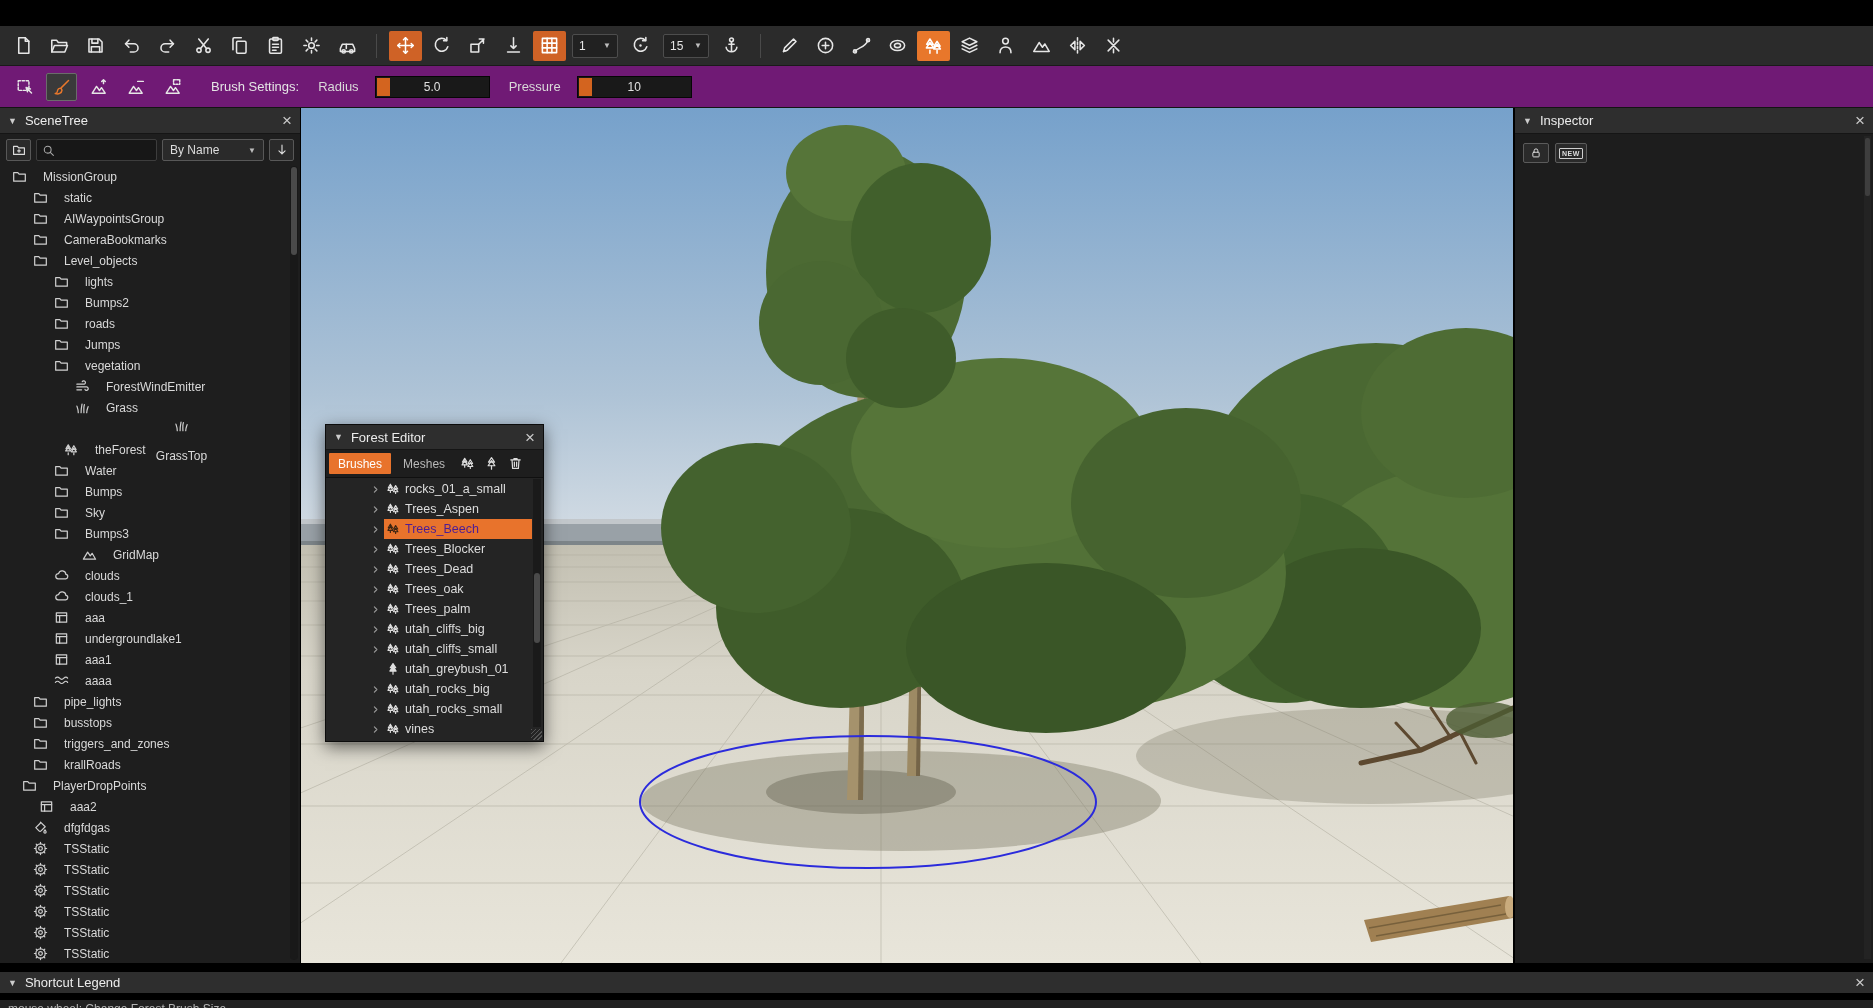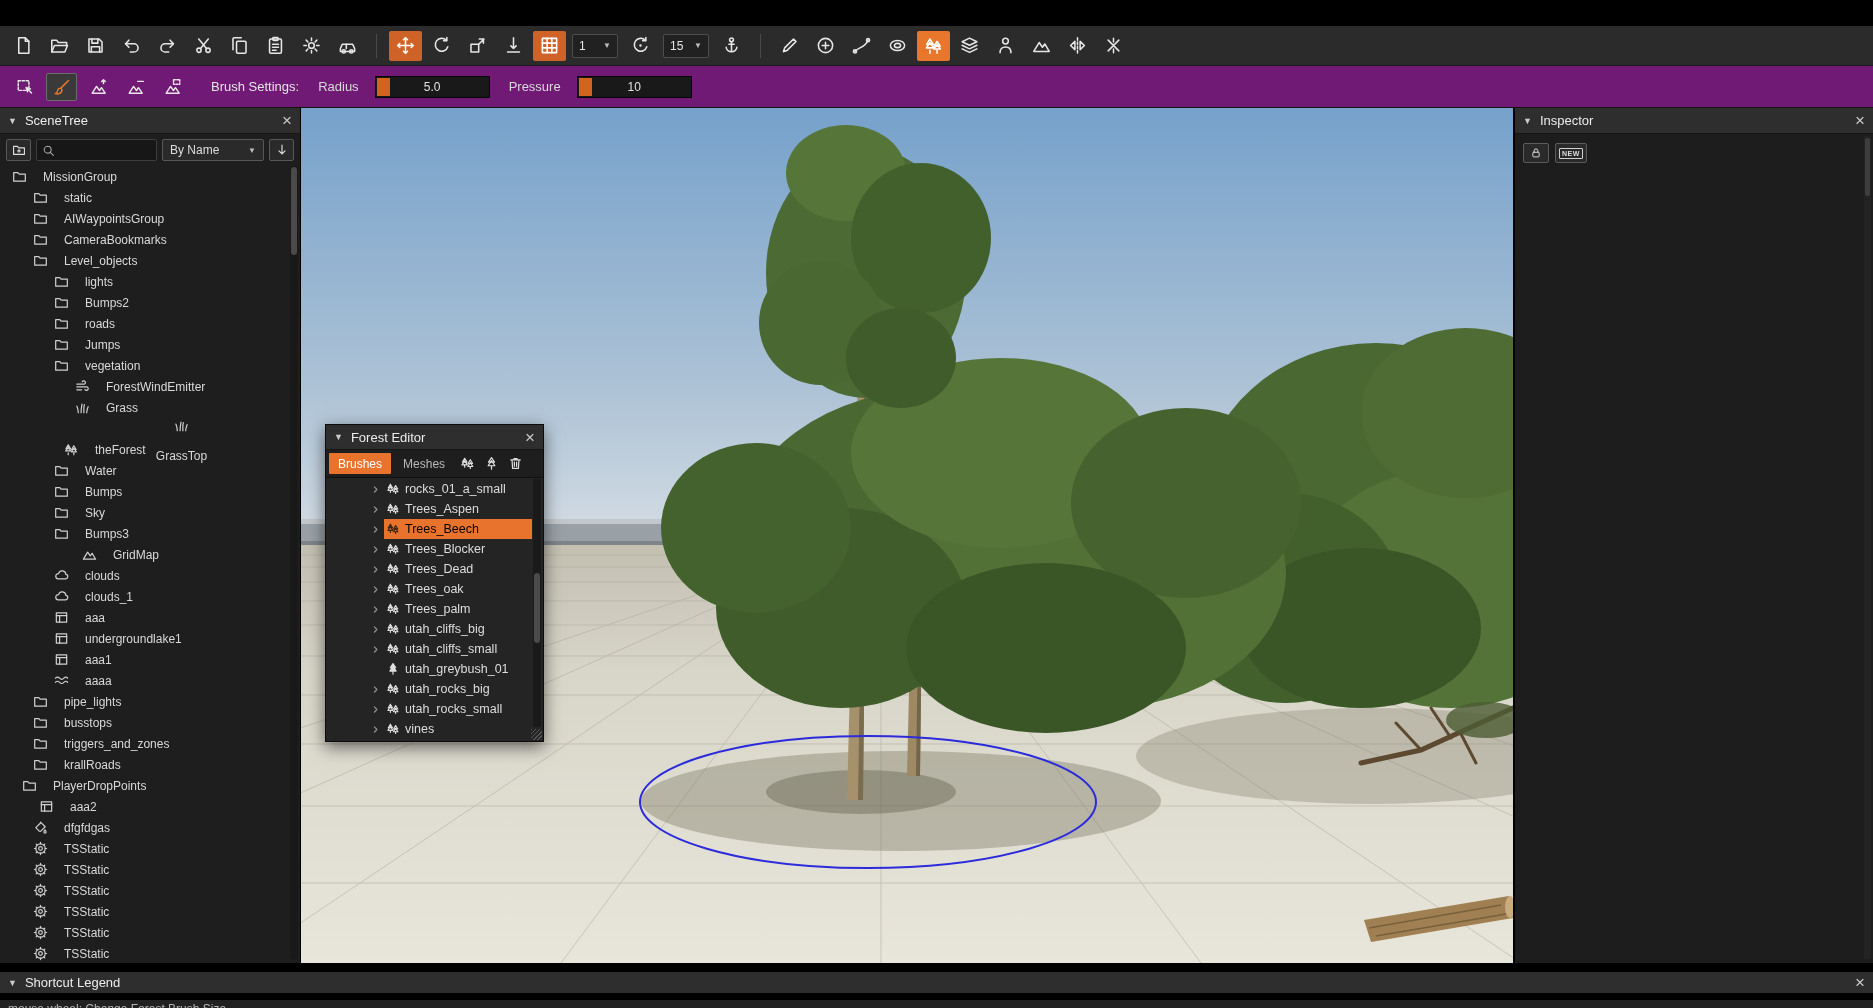--- a/index.html
+++ b/index.html
@@ -91,21 +91,21 @@
 .ftab.active{background:#e8732c;color:#fff;}
 .fe-iconbtns{margin-left:auto;display:flex;gap:4px;}
 .feic{width:20px;height:20px;display:flex;align-items:center;justify-content:center;color:#ddd;}
 .feic .svgic{width:15px;height:15px;}
 .flist{position:absolute;top:54px;left:0;right:11px;bottom:2px;overflow:hidden;margin-left:41px;}
 .frow{height:20px;display:flex;align-items:center;font-size:12.5px;color:#ddd;}
 .frow .chev{width:17px;display:flex;justify-content:center;color:#9a9a9a;}
 .chev .svgic{width:9px;height:9px;stroke-width:2;}
 .fitem{flex:1;display:flex;align-items:center;gap:5px;height:100%;padding-left:2px;}
 .fitem .svgic{width:14px;height:14px;color:#e0e0e0;}
-.frow.selected .fitem{background:#e8732c;color:#000000;}
+.frow.selected .fitem{background:#e8732c;color:#4c1d95;}
 .frow.selected .fitem .svgic{color:#3a2412;}
 .fe-track{position:absolute;top:54px;right:2px;width:8px;bottom:14px;background:#1a1a1a;}
 .fe-thumb{position:absolute;top:38%;left:1px;width:6px;height:28%;background:#4a4a4a;border-radius:3px;}
 .fe-grip{position:absolute;right:1px;bottom:1px;width:11px;height:11px;
   background:repeating-linear-gradient(135deg,#555 0 1px,transparent 1px 3px);}
 
 
 #shortcutbar{position:absolute;left:0;right:0;top:972px;height:21px;background:#2e2e2e;
   display:flex;align-items:center;gap:8px;padding:0 8px;font-size:13px;color:#ececec;}
 #hintline{position:absolute;left:0;right:0;top:1000px;height:18px;background:#212121;color:#b5b5b5;

